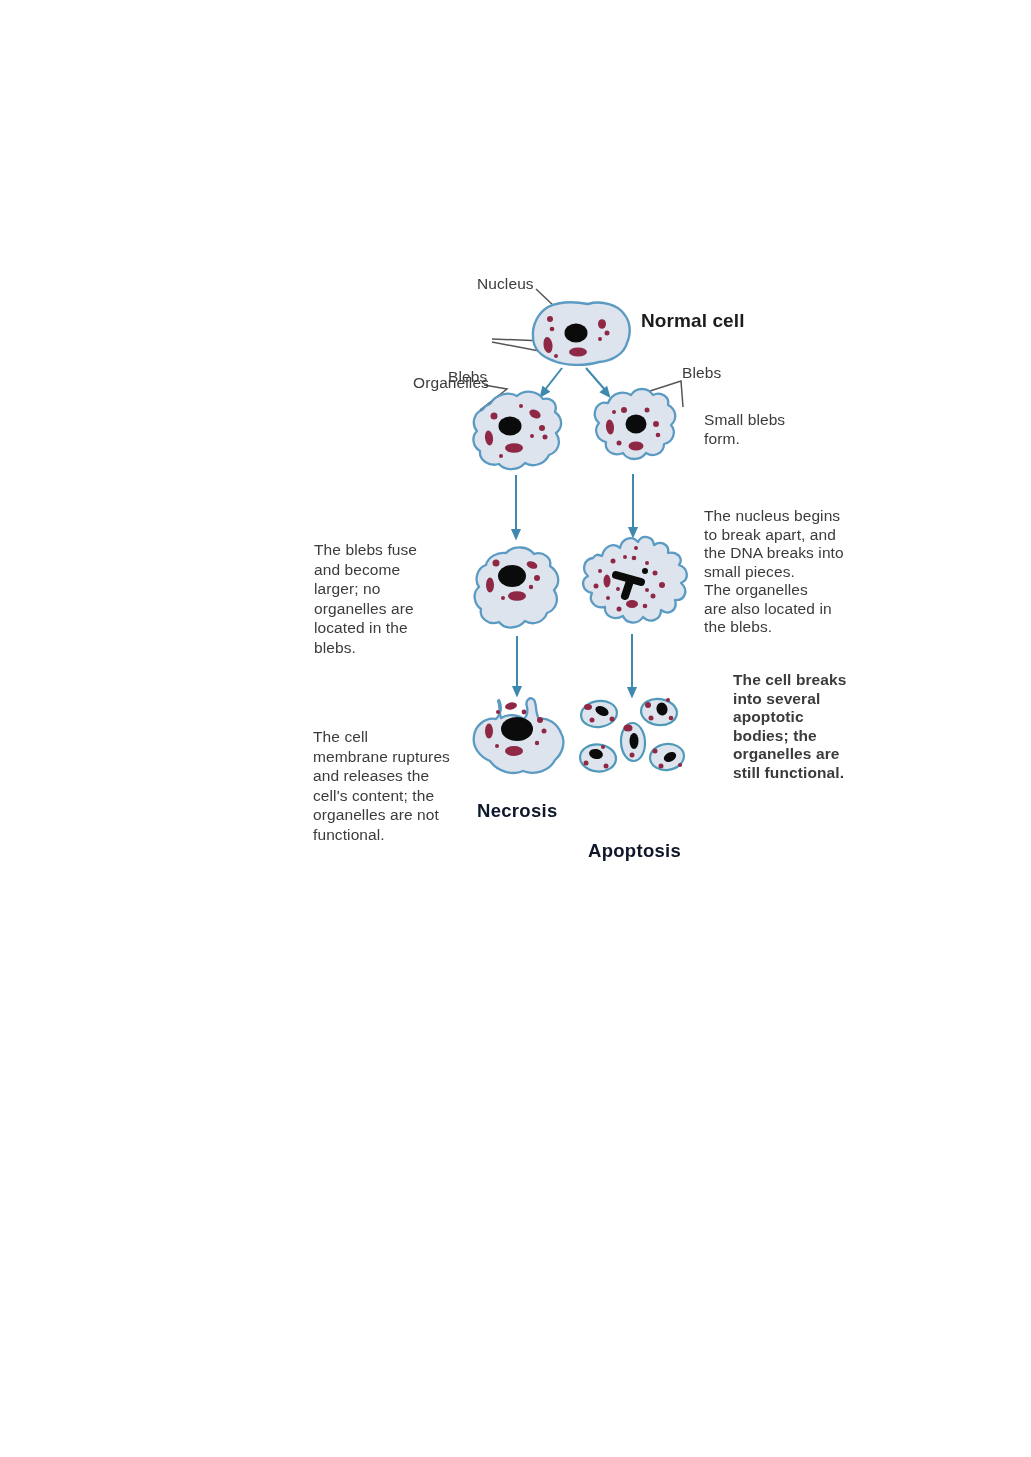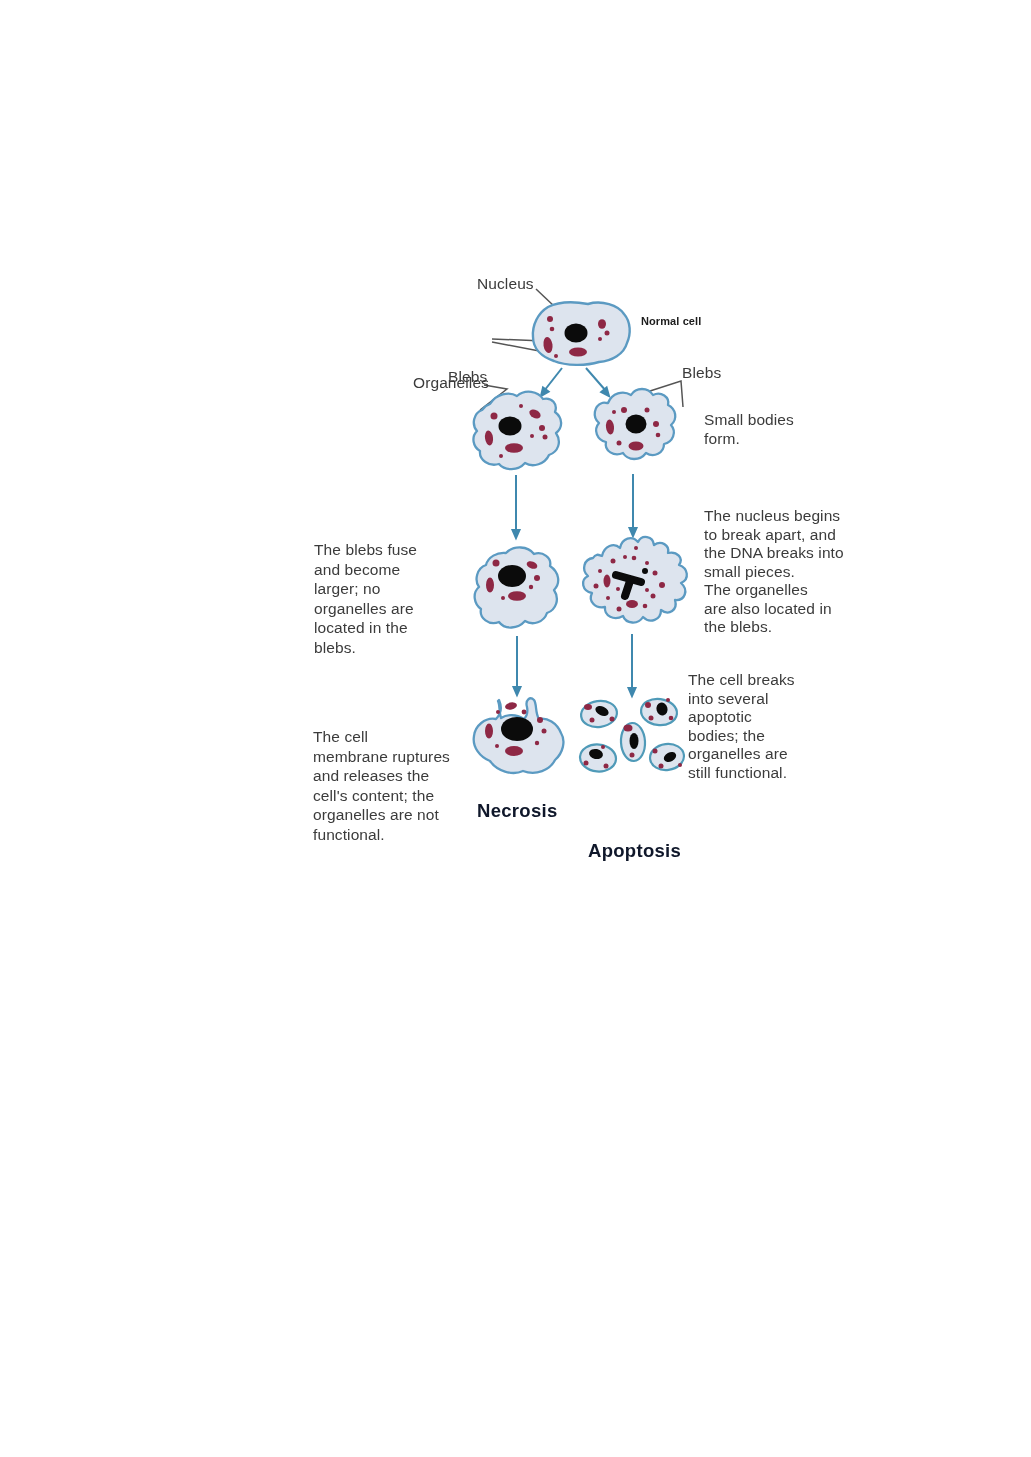--- a/index.html
+++ b/index.html
@@ -212,47 +212,47 @@
           <circle cx="655" cy="751" r="2.5"></circle>
           <circle cx="661" cy="766" r="2.5"></circle>
           <circle cx="680" cy="765" r="2"></circle>
         </g>
       </g>
     </g>
   </svg>
 
   <div class="lbl" style="left:477px; top:274px;">Nucleus</div>
   <div class="lbl" style="left:413px; top:333px;margin-top:40px;">Organelles</div>
-  <div class="lbl bold" style="left:641px; top:311px; font-size:11px;">Normal cell</div>
+  <div class="lbl bold" style="left:641px; top:311px; font-size:19px;">Normal cell</div>
   <div class="lbl" style="left:448px; top:367px;">Blebs</div>
   <div class="lbl" style="left:682px; top:363px;">Blebs</div>
 
   <div class="lbl step" style="left:314px; top:540px;">The blebs fuse
 and become
 larger; no
 organelles are
 located in the
 blebs.</div>
   <div class="lbl step" style="left:313px; top:687px;margin-top:40px;">The cell
 membrane ruptures
 and releases the
 cell's content; the
 organelles are not
 functional.</div>
 
-  <div class="lbl step apo" style="left:704px; top:411px;">Small bodies
+  <div class="lbl step apo" style="left:704px; top:411px;">Small blebs
 form.</div>
   <div class="lbl step apo" style="left:704px; top:507px;">The nucleus begins
 to break apart, and
 the DNA breaks into
 small pieces.
 The organelles
 are also located in
 the blebs.</div>
-  <div class="lbl step apo" style="left:688px; top:671px;">The cell breaks
+  <div class="lbl step apo" style="left:733px; top:671px;font-weight:bold;">The cell breaks
 into several
 apoptotic
 bodies; the
 organelles are
 still functional.</div>
 
   <div class="col-title" style="left:477px; top:800px;">Necrosis</div>
   <div class="col-title" style="left:588px; top:840px;">Apoptosis</div>
 
   <div class="bottom-rule"></div>

